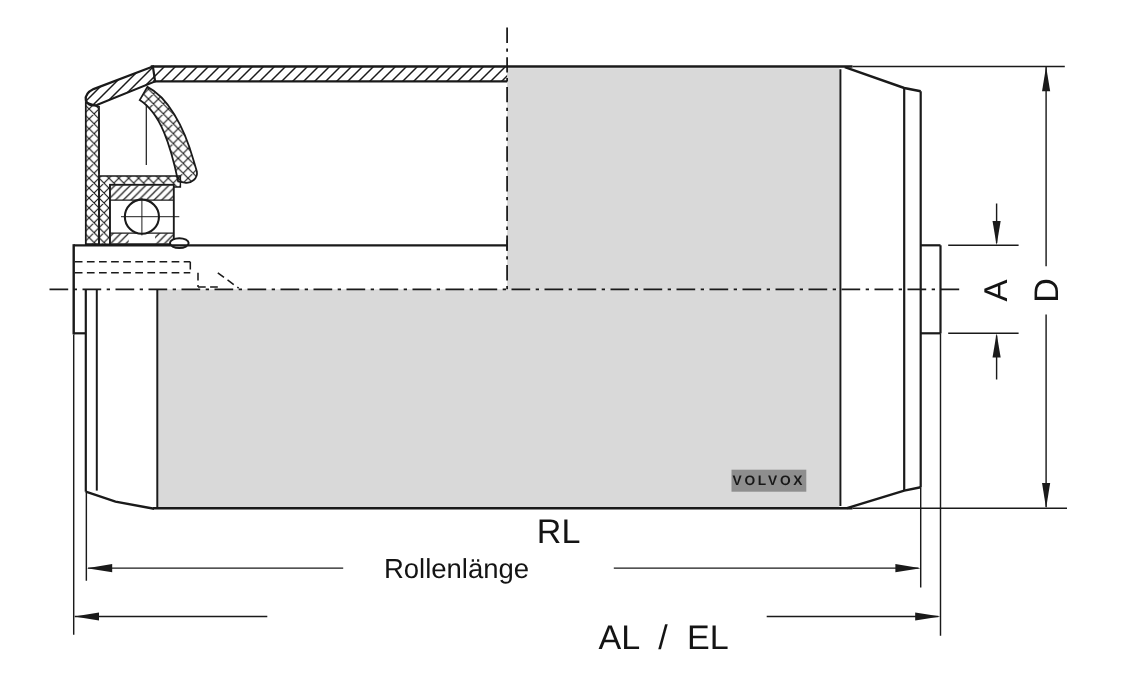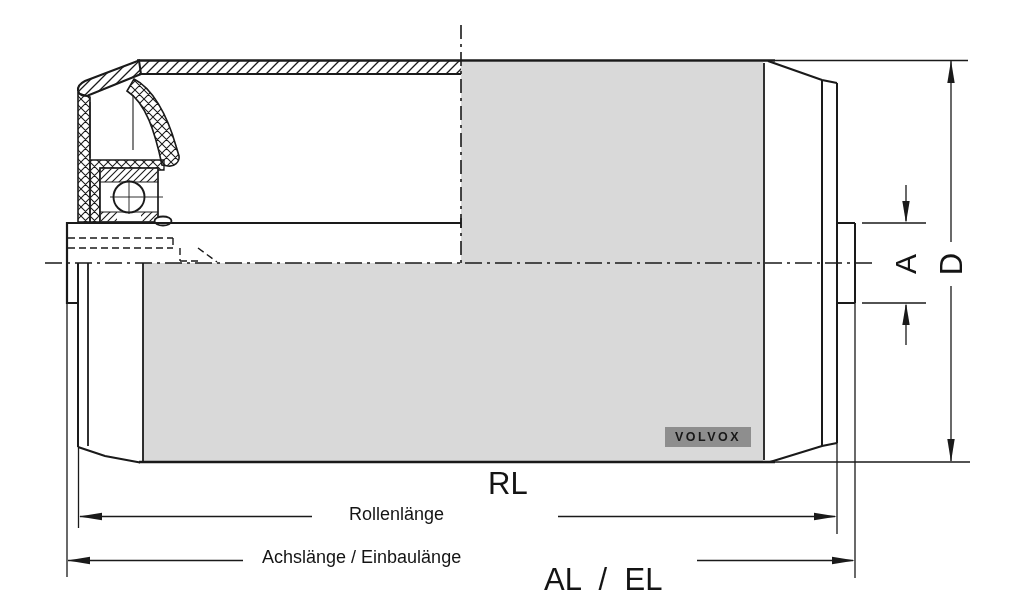--- a/index.html
+++ b/index.html
@@ -1,25 +1,25 @@
 <!DOCTYPE html>
 <html><head>
 <meta charset="utf-8">
 <style>
   html,body{margin:0;padding:0;background:#fff;}
   #stage{position:relative;width:1024px;height:615px;background:#ffffff;overflow:hidden;
          font-family:"Liberation Sans", sans-serif;color:#141414;}
   svg{position:absolute;left:0;top:0;}
   .lbl{position:absolute;white-space:nowrap;line-height:1;color:#141414;}
-  .lbl-small{font-size:18px;}
+  .lbl-small{font-size:25px;}
   .lbl-big{font-size:31px;}
   .lbl-rot{width:44px;height:32px;display:flex;align-items:center;justify-content:center;
            transform:rotate(-90deg);font-size:30px;}
   .word-sp{word-spacing:9px;}
-  #brand-plate{position:absolute;left:665px;top:427px;width:86px;height:20px;
+  #brand-plate{position:absolute;left:665px;top:427px;width:68px;height:20px;
                background:#8e8e8e;display:flex;align-items:center;justify-content:center;
                font-size:12.5px;font-weight:bold;letter-spacing:2.5px;color:#181818;}
 </style>
 </head>
 <body>
 
 <div id="stage">
 
 <svg width="1024" height="615" viewBox="0 0 1024 615">
   <defs>
@@ -148,19 +148,18 @@
     <polygon points="951,60.5 947.3,83 954.7,83" fill="#1a1a1a" stroke="none"></polygon>
     <polygon points="951,462 947.3,439 954.7,439" fill="#1a1a1a" stroke="none"></polygon>
   </g>
 </svg>
 
 <div id="brand-plate" title="VOLVOX">VOLVOX</div>
 
 <div class="lbl lbl-small" style="left:349px;top:505px;">Rollenlänge</div>
 <div class="lbl lbl-big" style="left:488px;top:468px;">RL</div>
 
-<div class="lbl lbl-small" style="left:262px;top:548px;">Achslänge / Einbaulänge</div>
 <div class="lbl lbl-big word-sp" style="left:544px;top:564px;">AL / EL</div>
 
 <div class="lbl lbl-rot" style="left:884px;top:248px;">A</div>
 <div class="lbl lbl-rot" style="left:929px;top:248px;font-size:31px;">D</div>
 
 </div>
 
 </body></html>

